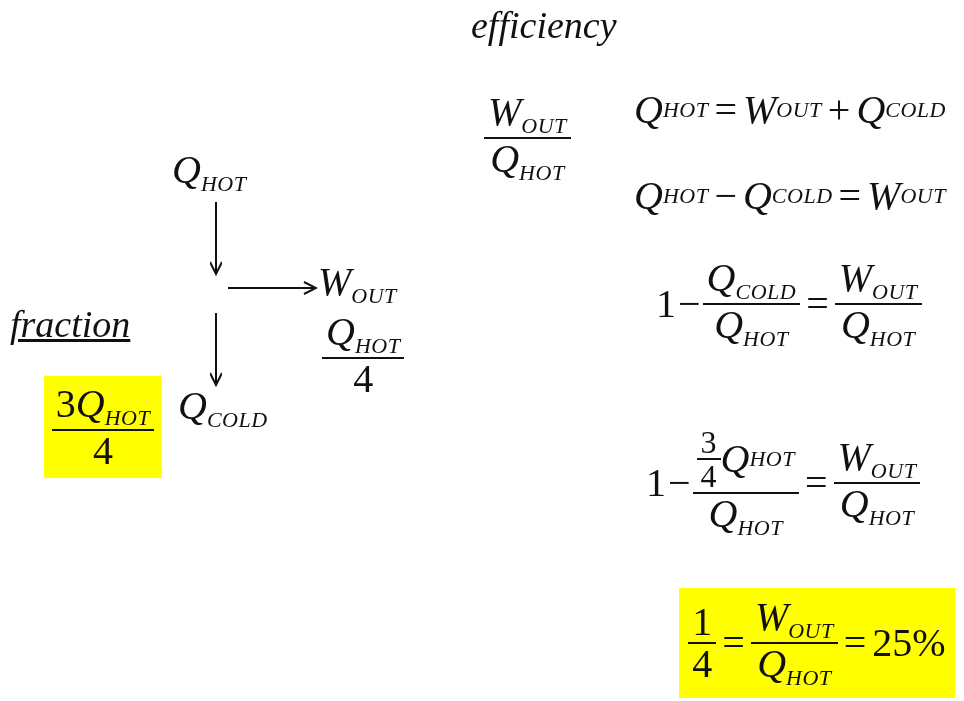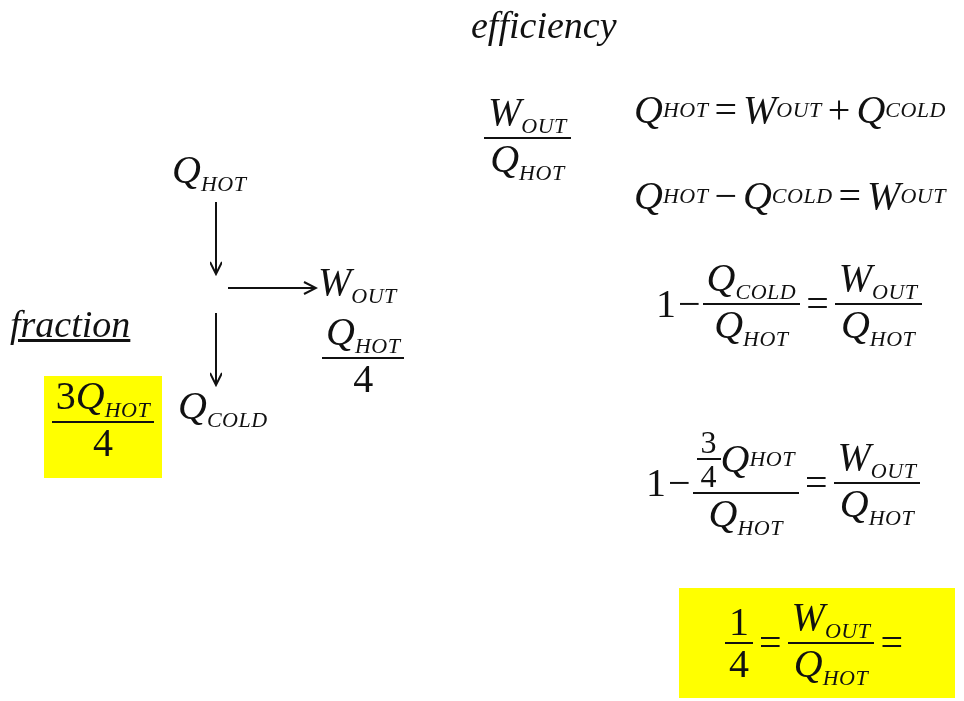--- a/index.html
+++ b/index.html
@@ -53,21 +53,21 @@
 
 <div class="abs" style="left:210px; top:313px; width:12px; height:74px;">
   <svg width="12" height="74" viewBox="0 0 12 74">
       <line x1="6" y1="0" x2="6" y2="72" stroke="#111" stroke-width="2"></line>
       <polyline points="0,60 6,72 12,60" fill="none" stroke="#111" stroke-width="2"></polyline>
     </svg>
 </div>
 
 <div class="abs it big" style="left:10px; top:305px; font-size:38px;text-decoration:underline;">fraction</div>
 
-<div class="abs big hl" style="left:44px; top:376px; width:118px; height:102px; display:flex; justify-content:center;">
+<div class="abs big hl" style="left:44px; top:376px; width:118px; height:102px; display:flex; align-items:center; justify-content:center;">
   <div class="frac">
     <div class="num"><span>3</span><span class="it">Q</span><span class="sub">HOT</span></div>
     <div class="bar"></div>
     <div class="den">4</div>
   </div>
 </div>
 
 <div class="abs it big" style="left:178px; top:386px;">
   <span>Q</span><span class="sub">COLD</span>
 </div>
@@ -148,13 +148,14 @@
     <div class="bar"></div>
     <div class="den">4</div>
   </div>
   <span class="op">=</span>
   <div class="frac">
     <div class="num it"><span>W</span><span class="sub">OUT</span></div>
     <div class="bar"></div>
     <div class="den it"><span>Q</span><span class="sub">HOT</span></div>
   </div>
   <span class="op">=</span>
+  <span>25%</span>
 </div>
 
 </body></html>

